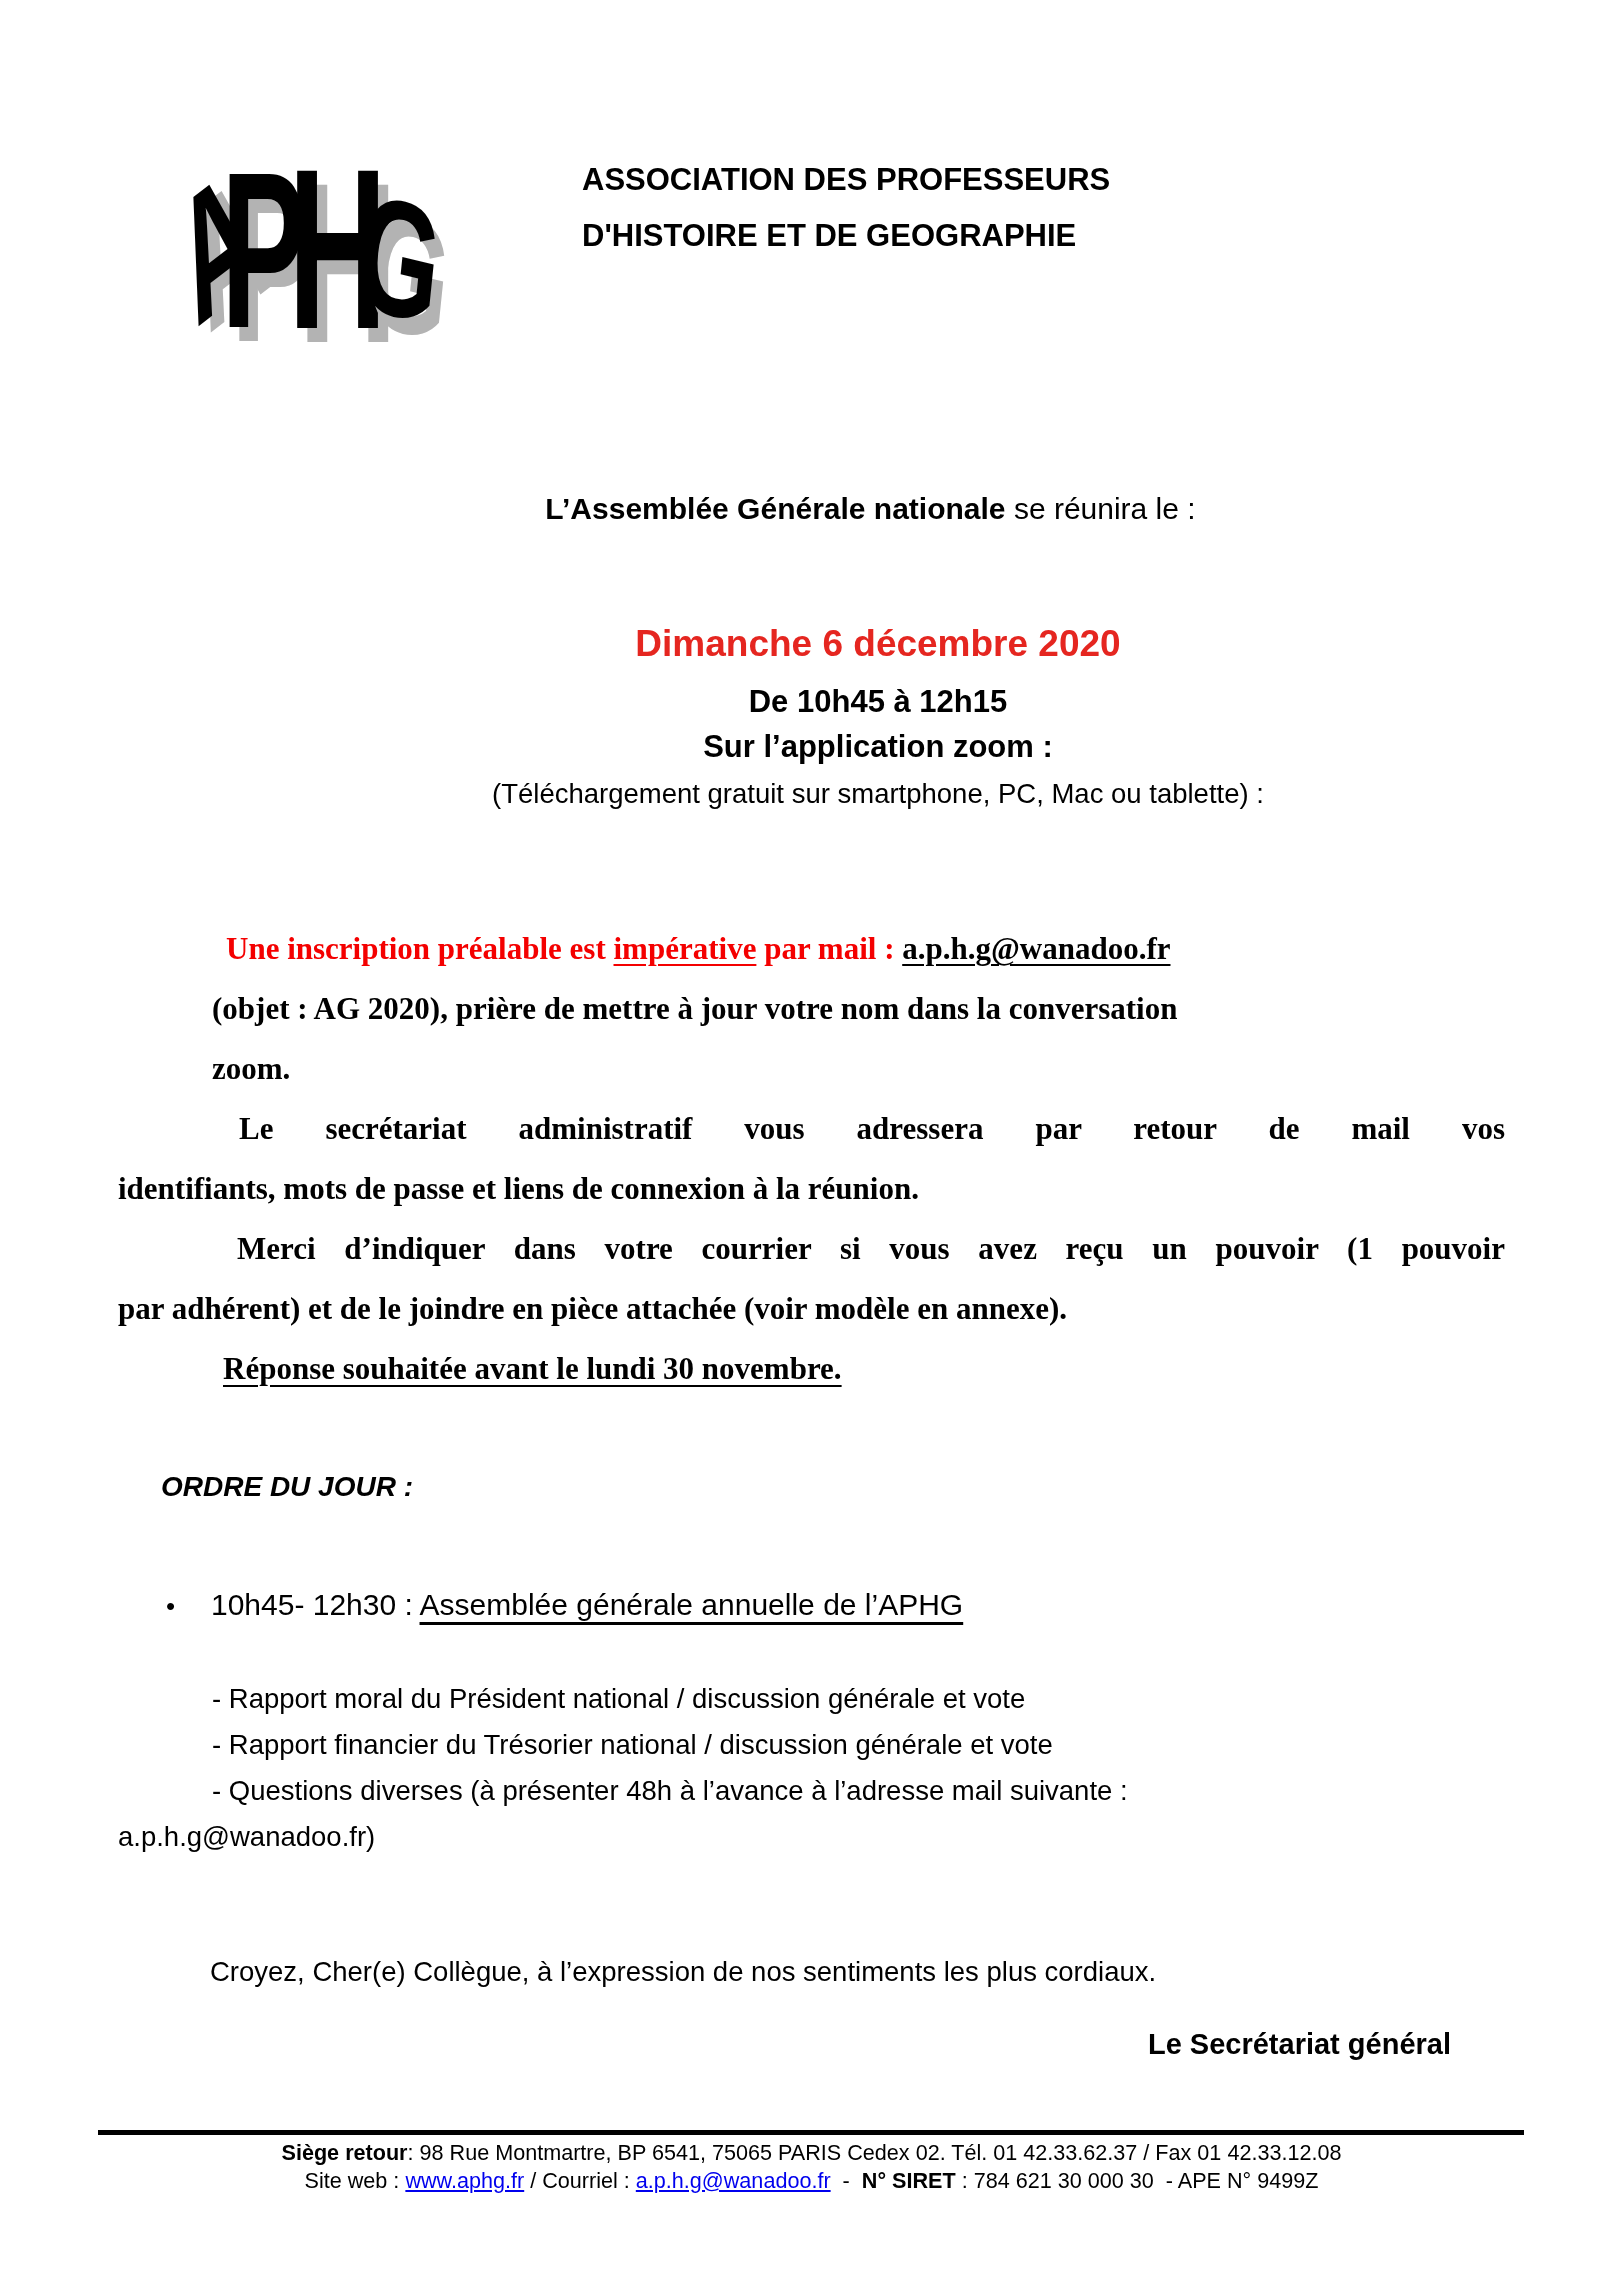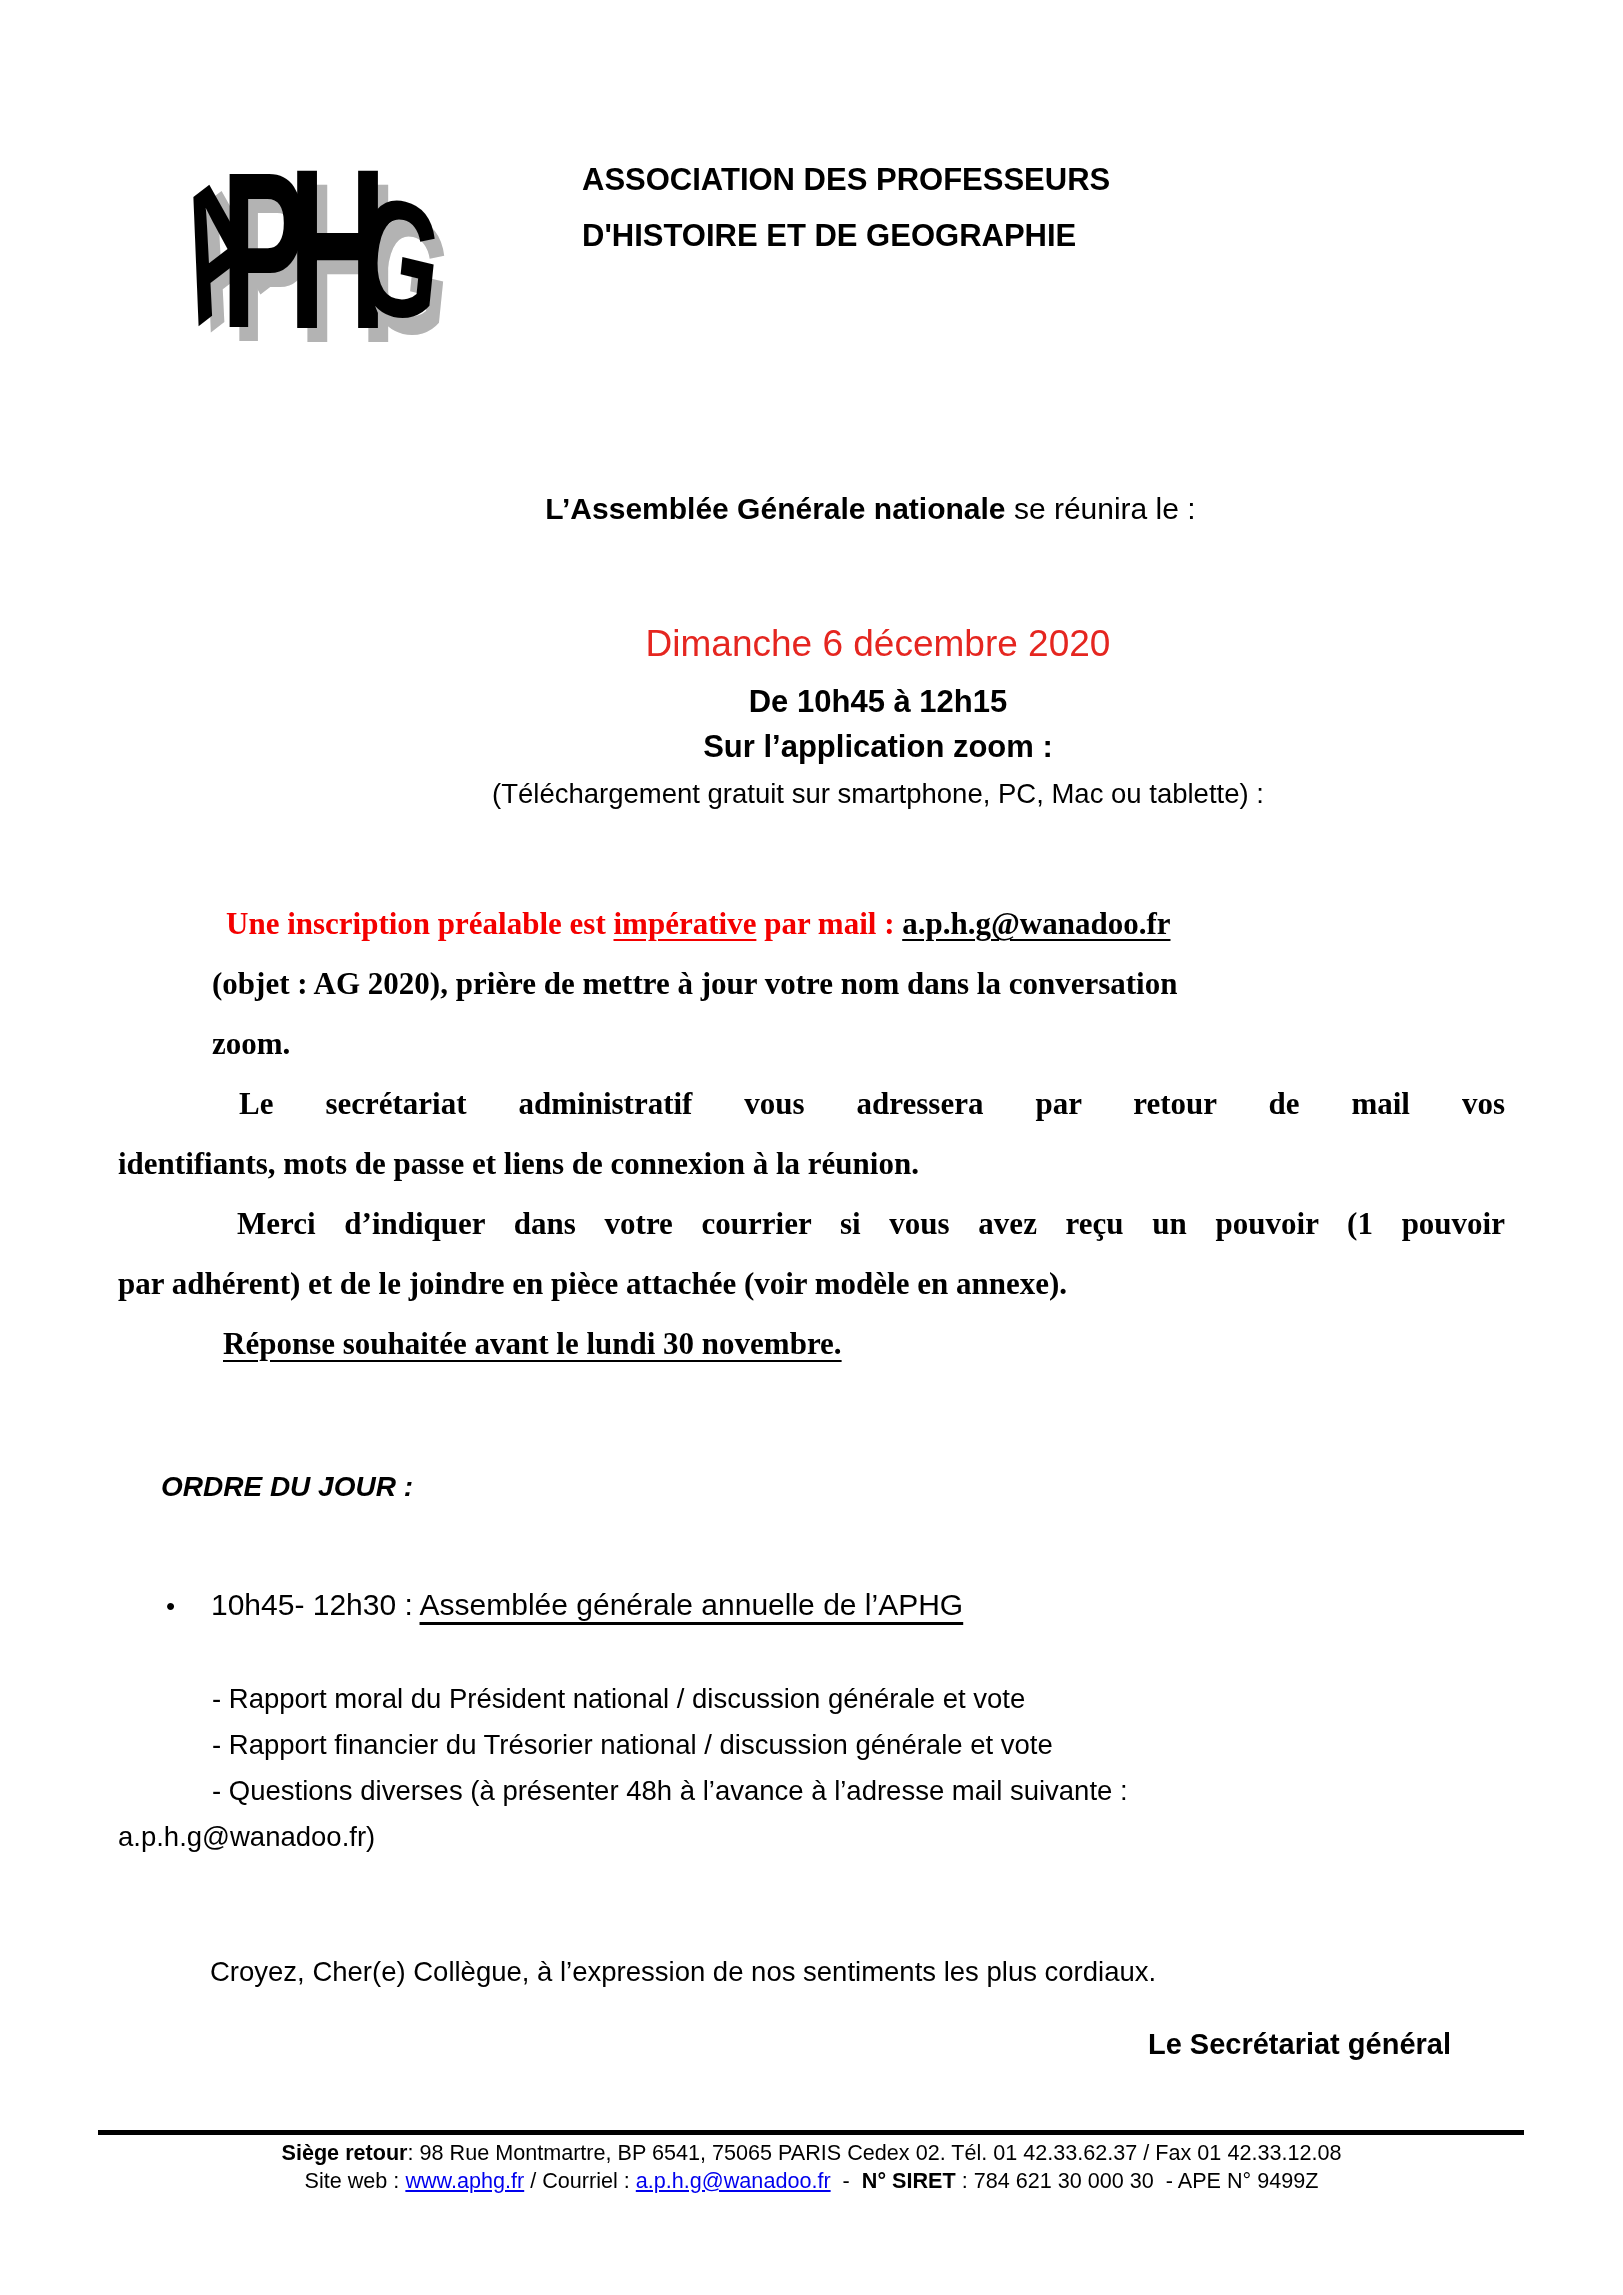--- a/index.html
+++ b/index.html
@@ -30,28 +30,28 @@
   }
   .logo .lA{left:-7.9px;top:58px;font-size:177px;transform:scaleX(.58) rotate(-24deg);}
   .logo .lP{left:52px;top:5.2px;font-size:222px;transform:scaleX(.58);}
   .logo .lH{left:119px;top:1.3px;font-size:229px;transform:scaleX(.60);}
   .logo .lG{left:198px;top:34px;font-size:165px;transform:scaleX(.64) rotate(9deg);}
 
   
   .org{top:152px;left:582px;right:118px;font-size:31px;font-weight:bold;line-height:56px;}
   .convocation{top:377px;margin-left:46px;font-size:29px;font-weight:bold;color:#1f1fd3;text-align:center;}
   .intro{top:492px;margin-left:118px;font-size:30px;text-align:center;white-space:pre;}
-  .date-line{top:623px;margin-left:133px;font-size:37px;font-weight:normal;color:#e52620;text-align:center;}
+  .date-line{top:623px;margin-left:133px;font-size:37px;font-weight:bold;color:#e52620;text-align:center;}
   .time-line{top:684px;margin-left:133px;font-size:31px;font-weight:bold;text-align:center;}
   .platform-line{top:729px;margin-left:133px;font-size:31px;font-weight:bold;text-align:center;}
   .note-line{top:778px;margin-left:133px;font-size:27.5px;text-align:center;}
 
   
   .serif-block{
-    top:894px;
+    top:919px;
     font-family:"Liberation Serif", serif;
     font-size:31px;
     font-weight:bold;
     line-height:60px;
   }
   .s-line{height:60px;}
   .ind-first{padding-left:108px;}
   .ind-hang{padding-left:94px;}
   .just{text-align:justify;text-align-last:justify;}
   .ti-185{text-indent:121px;}

